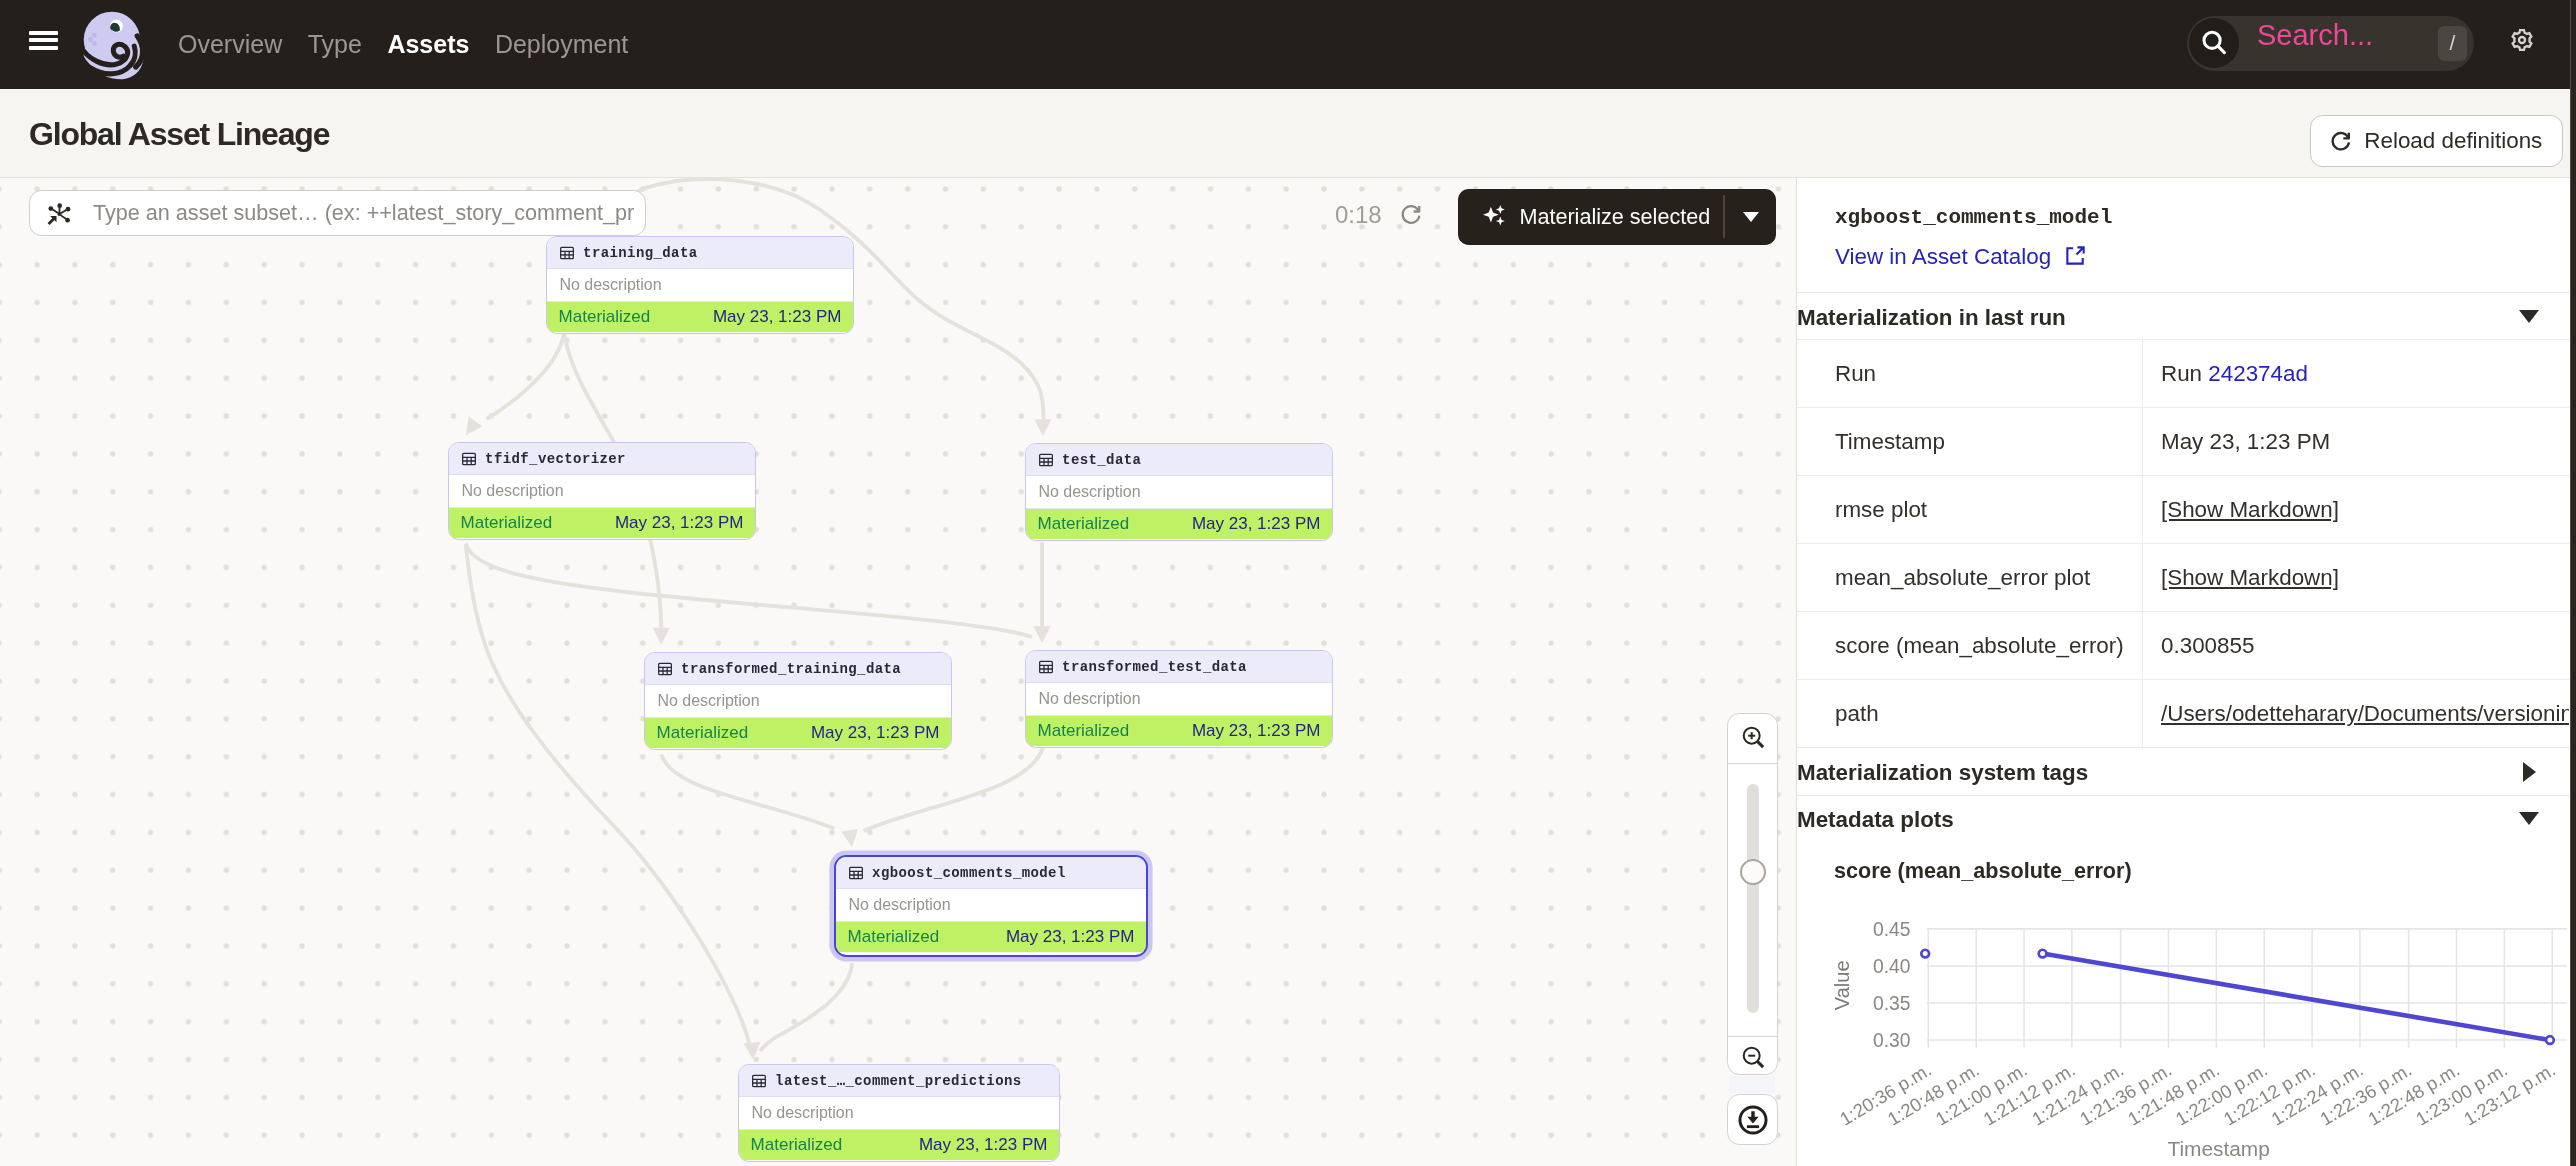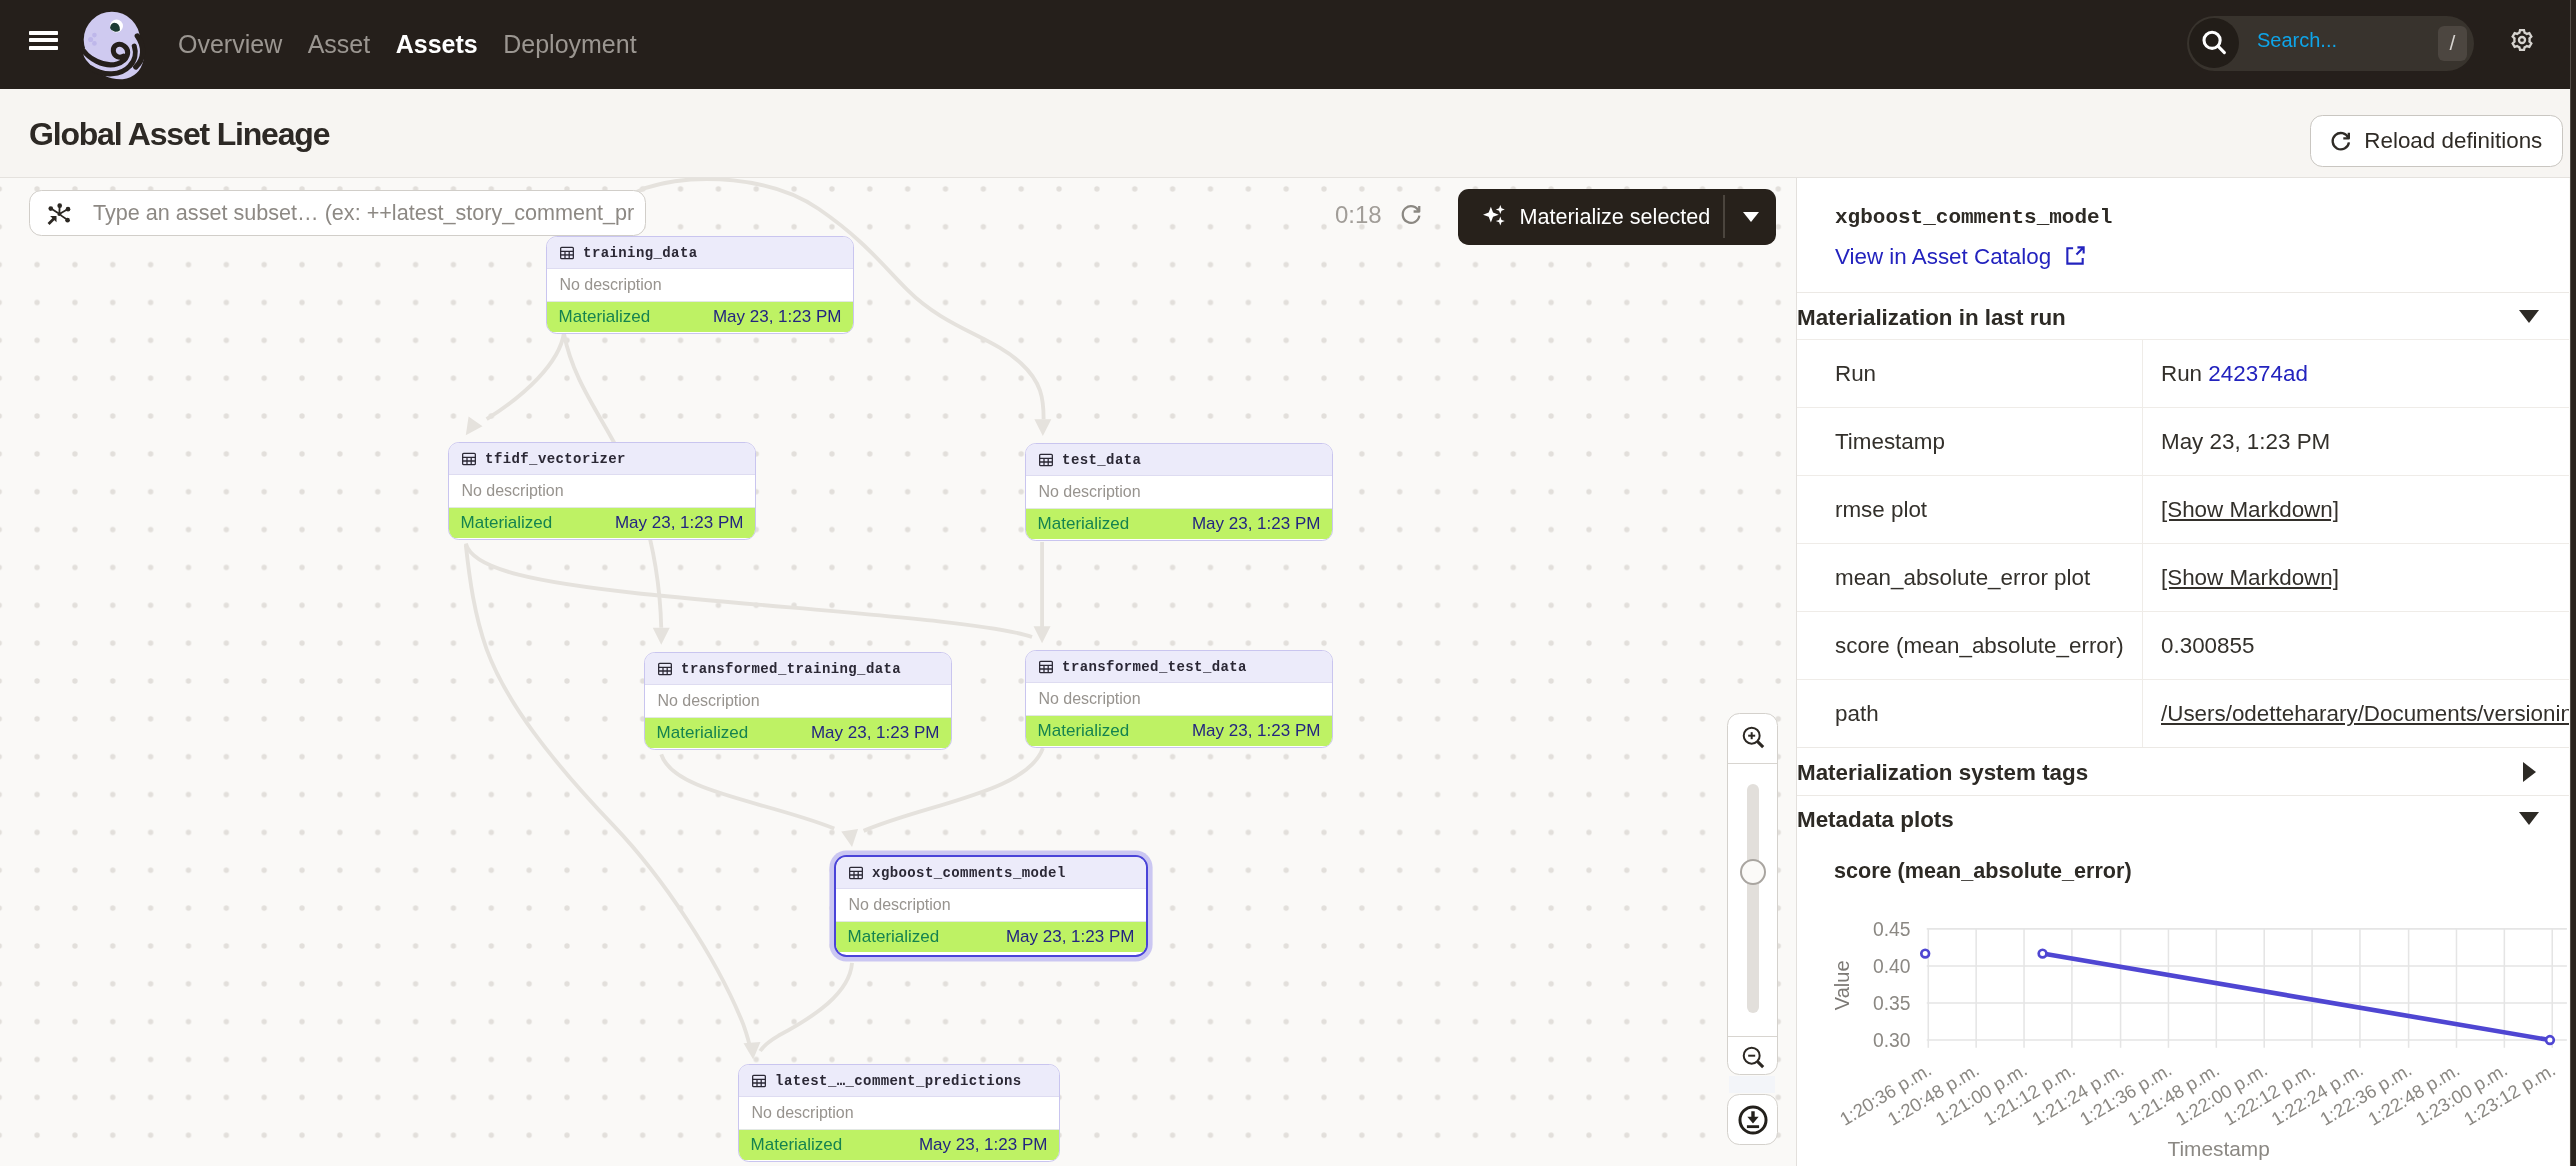--- a/index.html
+++ b/index.html
@@ -9,21 +9,21 @@
 
 
 #topbar { position:absolute; left:0; top:0; width:2576px; height:89px; background:#251F1B; }
 #burger { position:absolute; left:29px; top:31px; width:29px; height:18.5px; }
 #burger div { height:3.9px; background:#FFFFFF; border-radius:0.8px; margin-bottom:3.5px; }
 #logo { position:absolute; left:81px; top:9.3px; }
 .navlinks { position:absolute; left:178px; top:0; height:89px; display:flex; align-items:center; gap:25.5px; font-size:25px; color:#9B9691; }
 .navlinks .active { color:#FFFFFF; font-weight:700; }
 #searchpill { position:absolute; left:2187px; top:15.5px; width:287px; height:55px; background:#38332D; border-radius:28px; }
 #searchpill .iconcirc { position:absolute; left:2.3px; top:2.3px; width:50px; height:50px; border-radius:50%; background:#221D18; }
-#searchpill .stext { position:absolute; left:70px; top:13px; font-size:20px; color:#0ea5e9; }
+#searchpill .stext { position:absolute; left:70px; top:3px; font-size:29px; color:#ec4899; }
 #searchpill .slash { position:absolute; right:7px; top:10px; width:29px; height:35px; background:#4C4640; border-radius:6.2px; color:#D8D5D1; font-size:21px; display:flex; align-items:center; justify-content:center; }
 #gear { position:absolute; left:2508px; top:26px; }
 
 
 #pagehead { position:absolute; left:0; top:89px; width:2576px; height:89px; background:#F7F5F2; border-bottom:1.5px solid #E5E2DE; }
 #pagehead h1 { position:absolute; left:29px; top:27px; font-size:32px; font-weight:700; color:#2D2925; letter-spacing:-1.2px; }
 #reloadbtn { position:absolute; left:2310px; top:25.5px; width:253px; height:52px; background:#FFFFFF; border:1.5px solid #C9C6C1; border-radius:12.4px; display:flex; align-items:center; }
 #reloadbtn span { font-size:22.4px; color:#2F2B26; margin-left:10.8px; }
 #reloadbtn svg { margin-left:17px; }
 
@@ -396,21 +396,21 @@
       <path d="M 12 76 C 30 88 52 86 63 74 C 70 67 72 57 69 48" stroke="#251F1B" stroke-width="6.5" fill="none" stroke-linecap="round"></path>
       <path d="M 73 35 C 83 49 82 65 71 75" stroke="#251F1B" stroke-width="7" fill="none" stroke-linecap="round"></path>
       <circle cx="46" cy="22" r="8.4" fill="#FFFFFF"></circle>
       <path d="M 37.6 24.5 A 8.2 8.2 0 0 0 50.5 27.5 Q 50.5 18 43 17.8 Q 38.5 18.5 37.6 24.5 Z" fill="#1D3B33"></path>
       <circle cx="17.4" cy="33.8" r="3" fill="#BEB7EA"></circle>
       <circle cx="12.5" cy="39.5" r="3.3" fill="#BEB7EA"></circle>
       <circle cx="17.4" cy="44.6" r="3" fill="#BEB7EA"></circle>
     </svg>
     <div class="navlinks">
         <span>Overview</span>
-        <span>Asset</span>
+        <span>Type</span>
         <span class="active">Assets</span>
         <span>Deployment</span>
       </div>
     <div id="searchpill">
       <div class="iconcirc">
         <svg width="50" height="50" viewBox="0 0 65 65">
             <circle cx="30" cy="29" r="10.5" fill="none" stroke="#FFFFFF" stroke-width="4"></circle>
             <line x1="38" y1="37" x2="46" y2="45" stroke="#FFFFFF" stroke-width="4" stroke-linecap="round"></line>
           </svg>
       </div>

